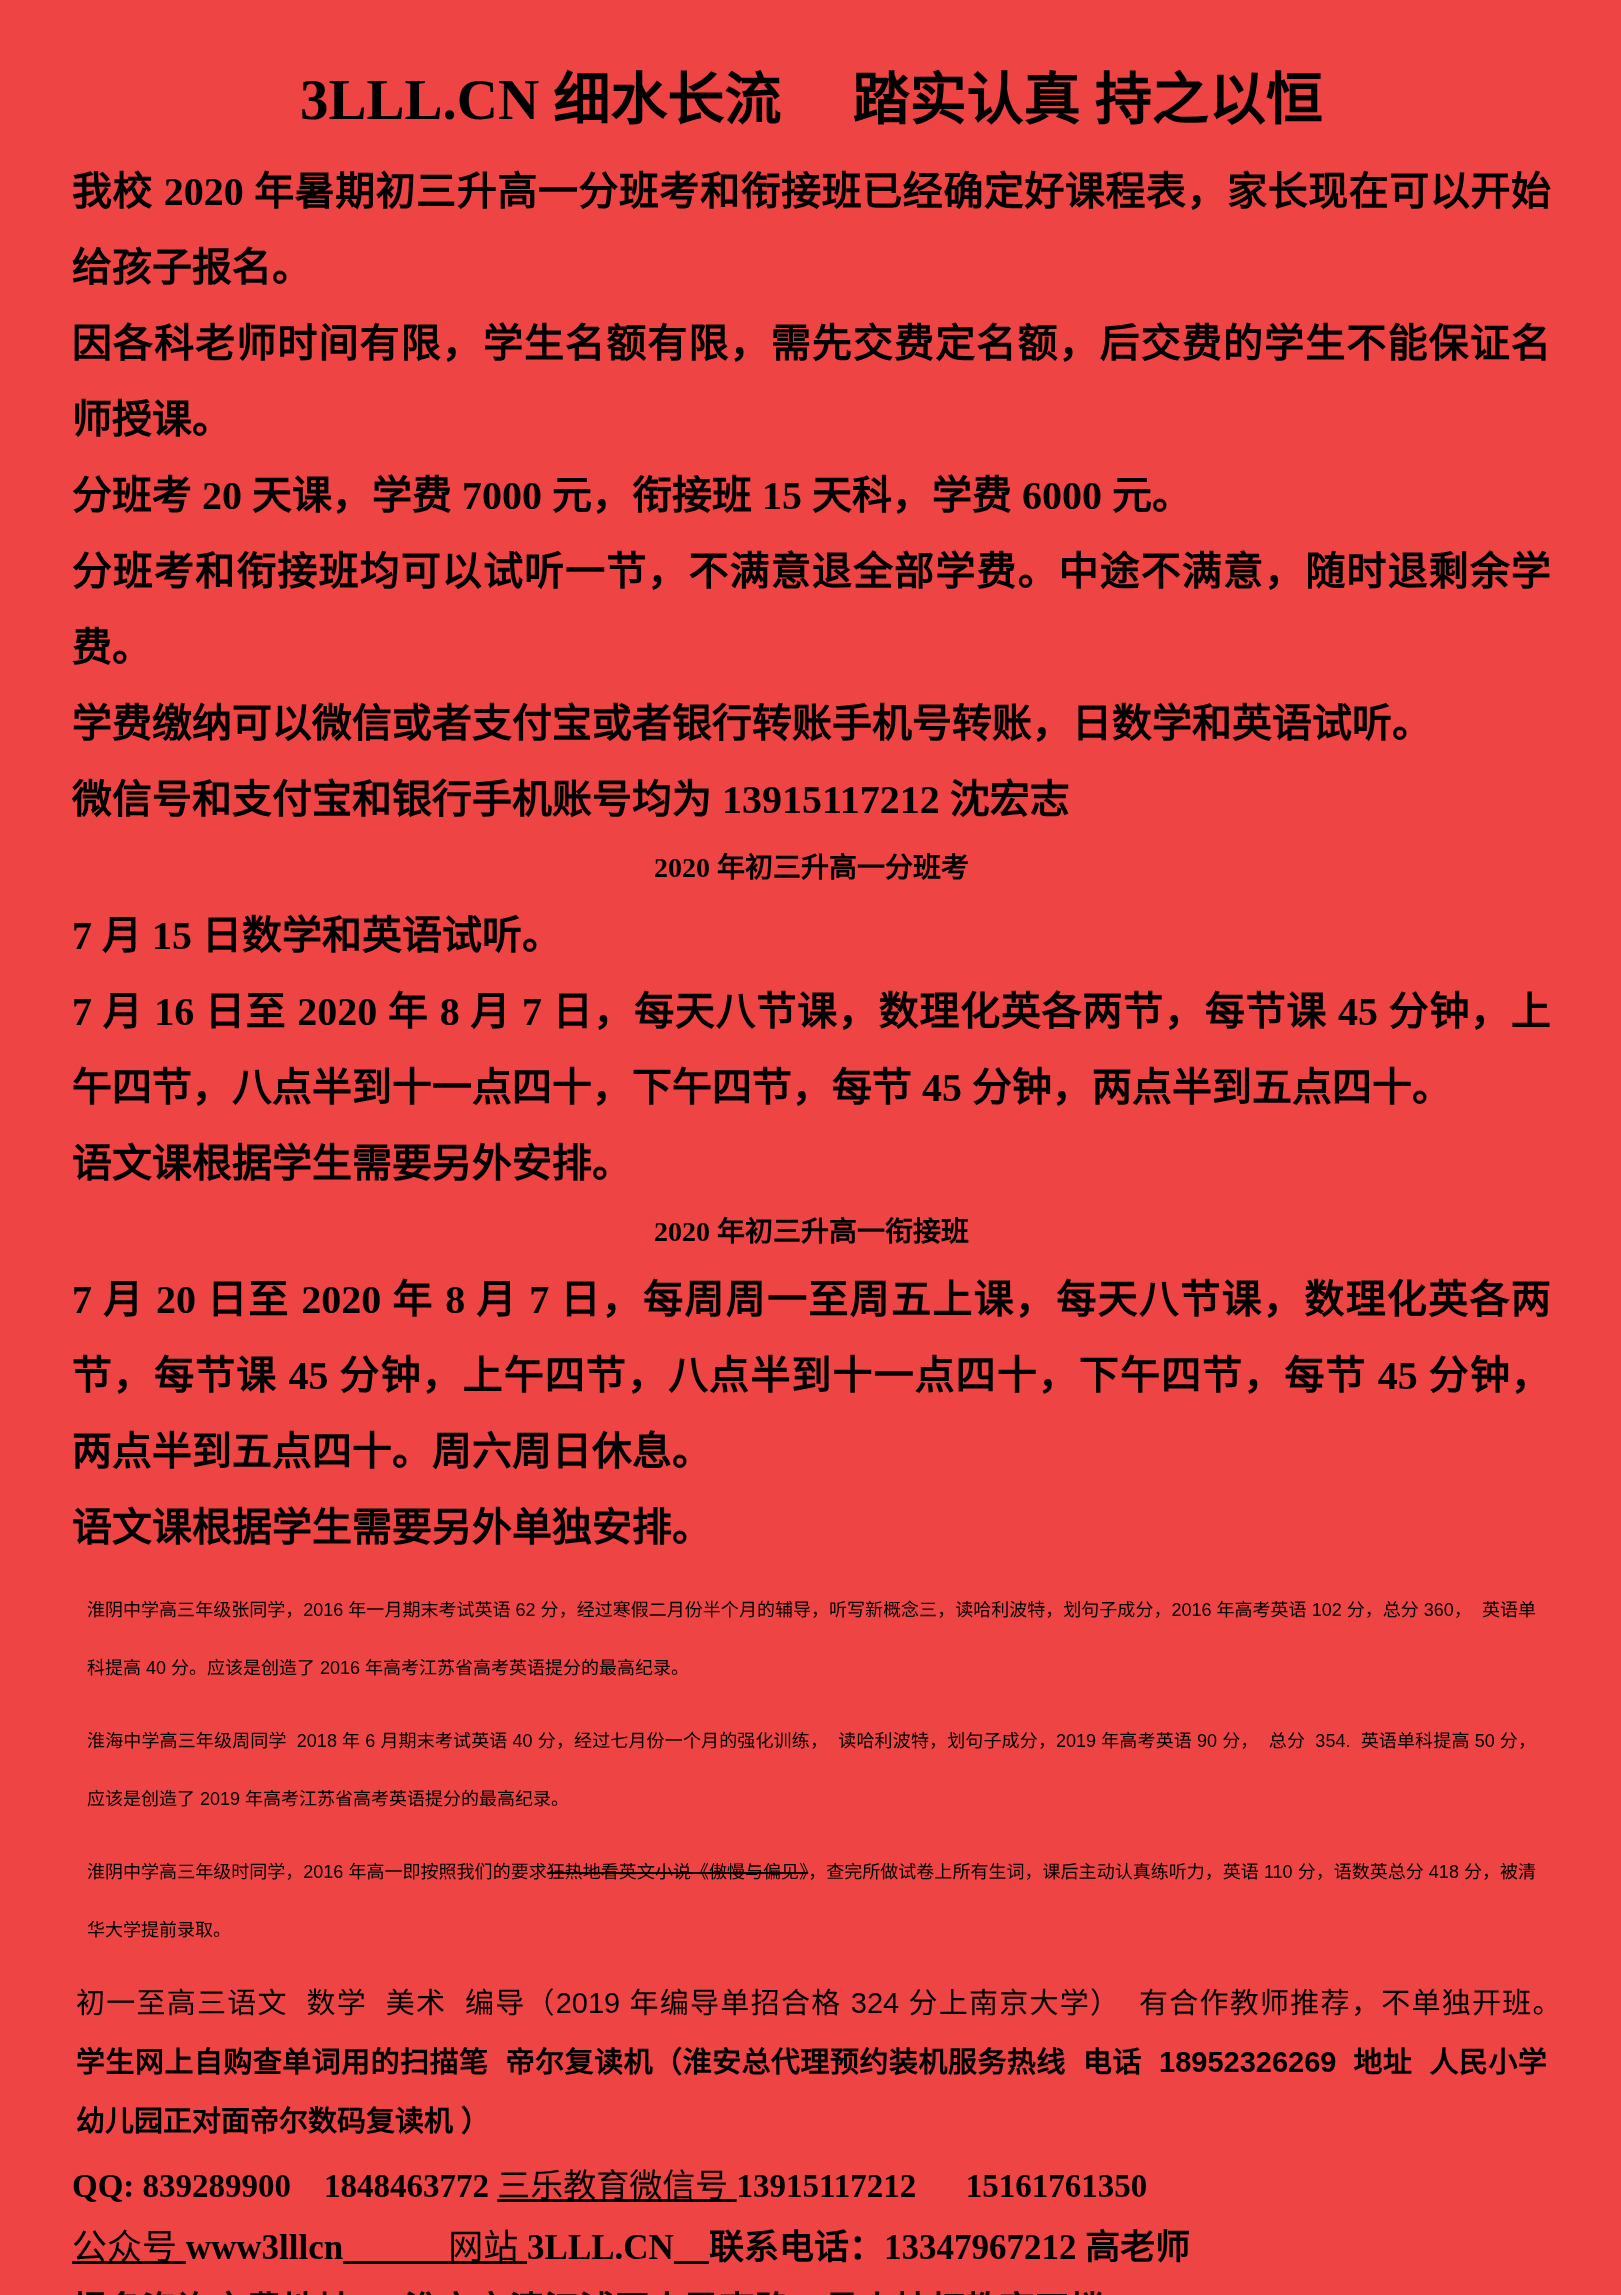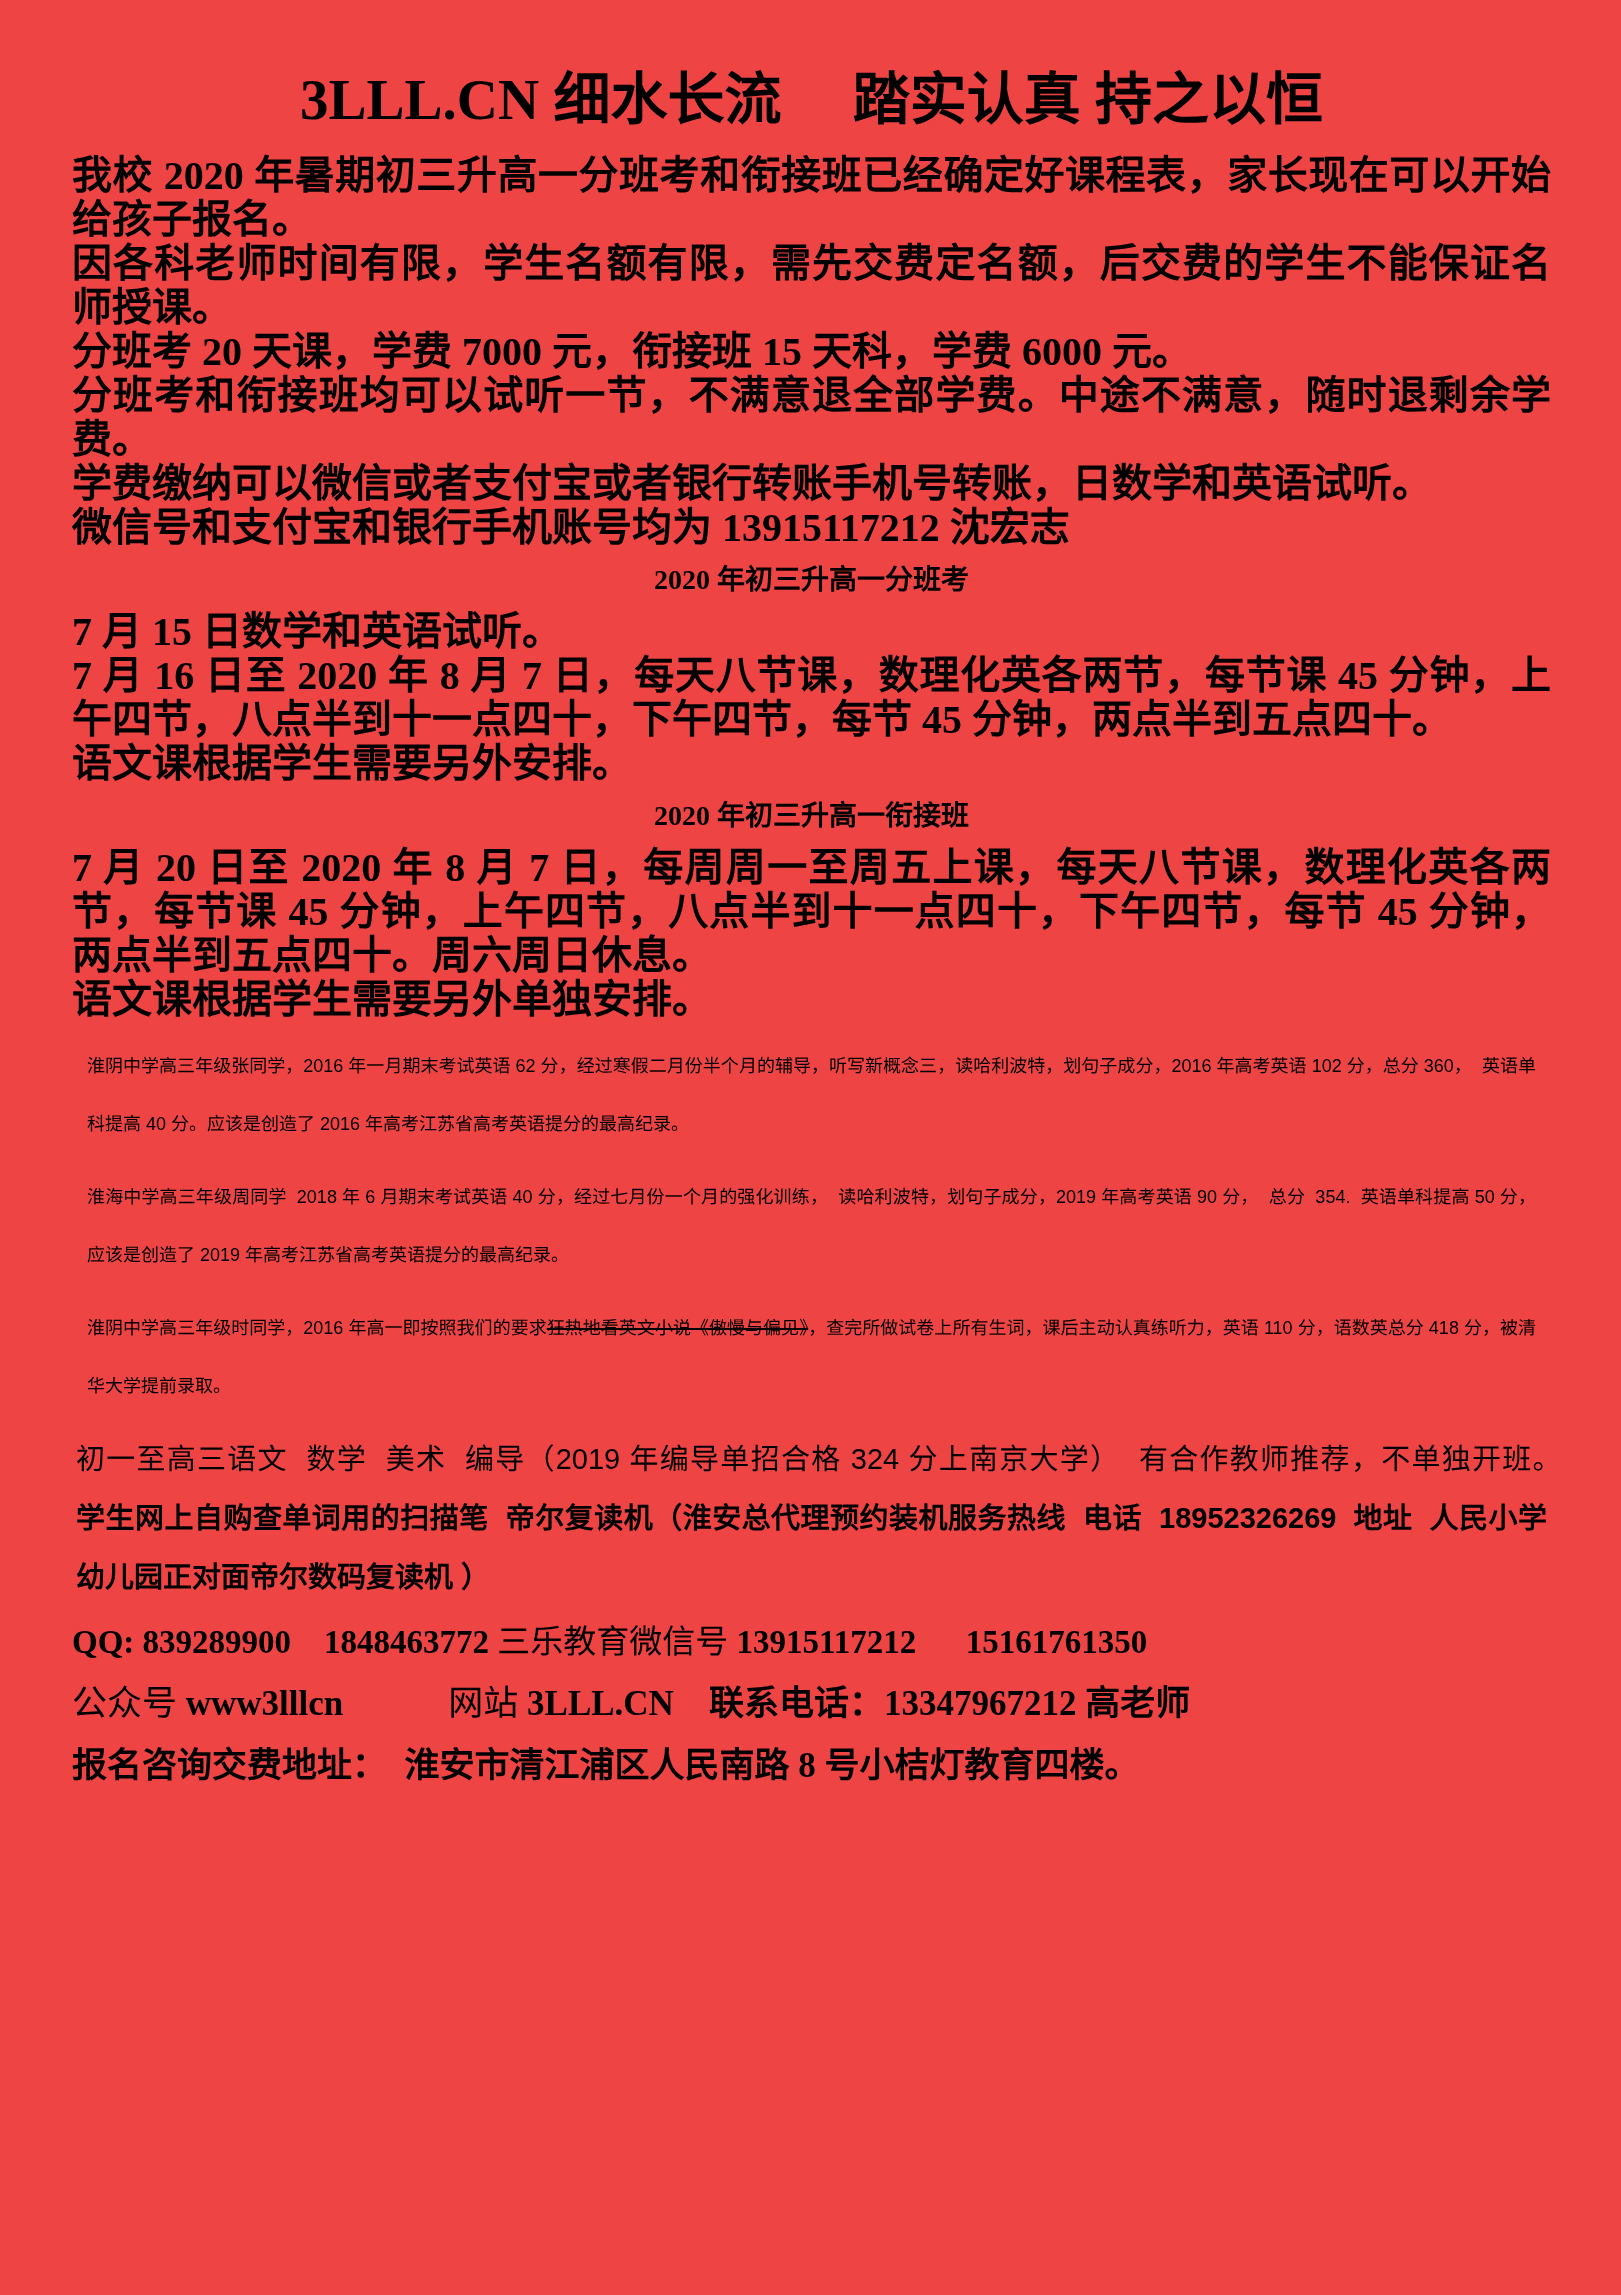--- a/index.html
+++ b/index.html
@@ -25,21 +25,21 @@
     line-height: 1.25;
     text-align: center;
     margin: 0 0 19px 0;
     white-space: pre-wrap;
   }
   
   .body-p {
     font-family: "Liberation Serif", "DejaVu Serif", serif;
     font-weight: bold;
     font-size: 40px;
-    line-height: 44px;
+    line-height: 76px;
     margin: 0;
     text-align: justify;
     white-space: pre-wrap;
   }
   .heading-center {
     font-family: "Liberation Serif", "DejaVu Serif", serif;
     font-weight: bold;
     font-size: 28px;
     line-height: 60px;
     margin: 0;
@@ -91,20 +91,21 @@
     margin: 0;
     text-align: left;
     white-space: pre-wrap;
   }
   .contact-p.larger {
     font-size: 35px;
     line-height: 62px;
   }
   .light-run {
     font-weight: normal;
+    text-decoration: underline;
   }
 </style>
 </head>
 <body>
 
 <div class="page">
 
   <h1 class="doc-title">3LLL.CN 细水长流　 踏实认真 持之以恒</h1>
 
   <p class="body-p">我校 2020 年暑期初三升高一分班考和衔接班已经确定好课程表，家长现在可以开始给孩子报名。</p>

